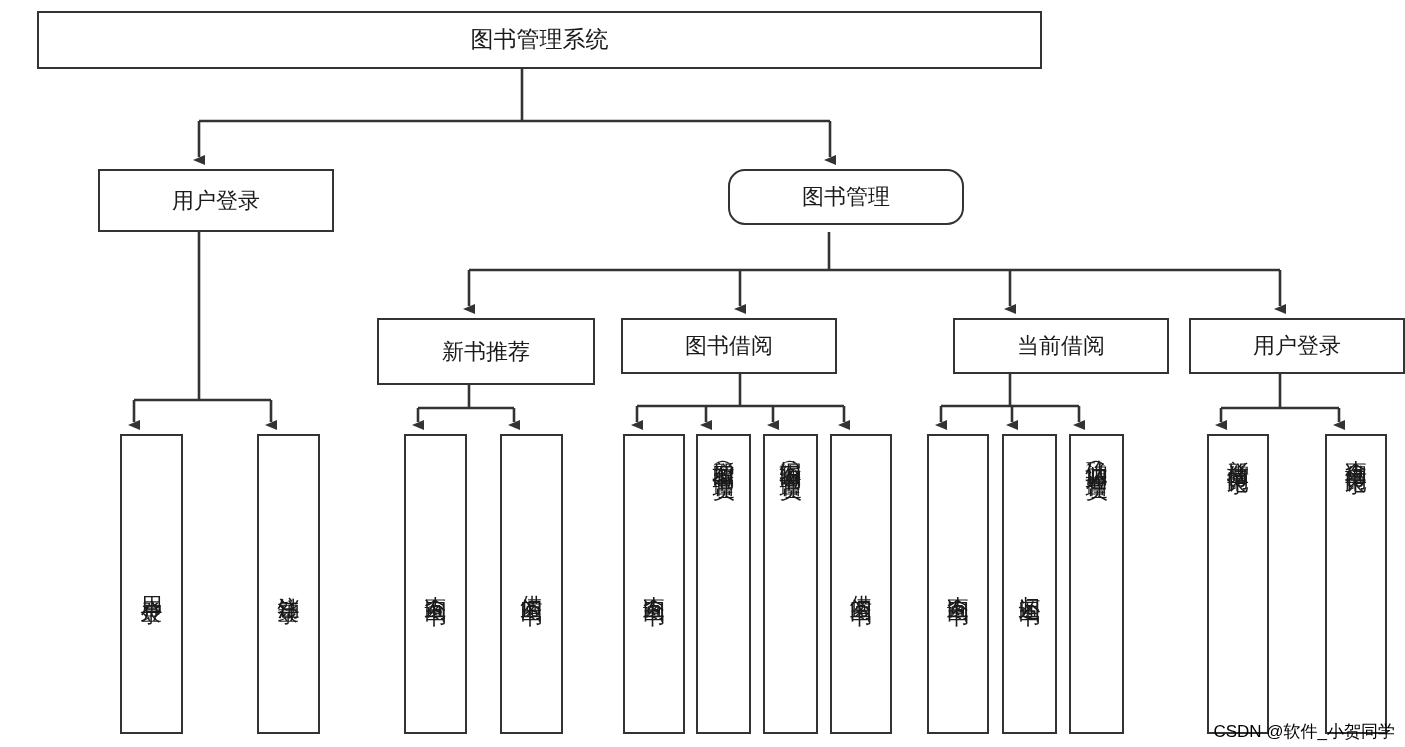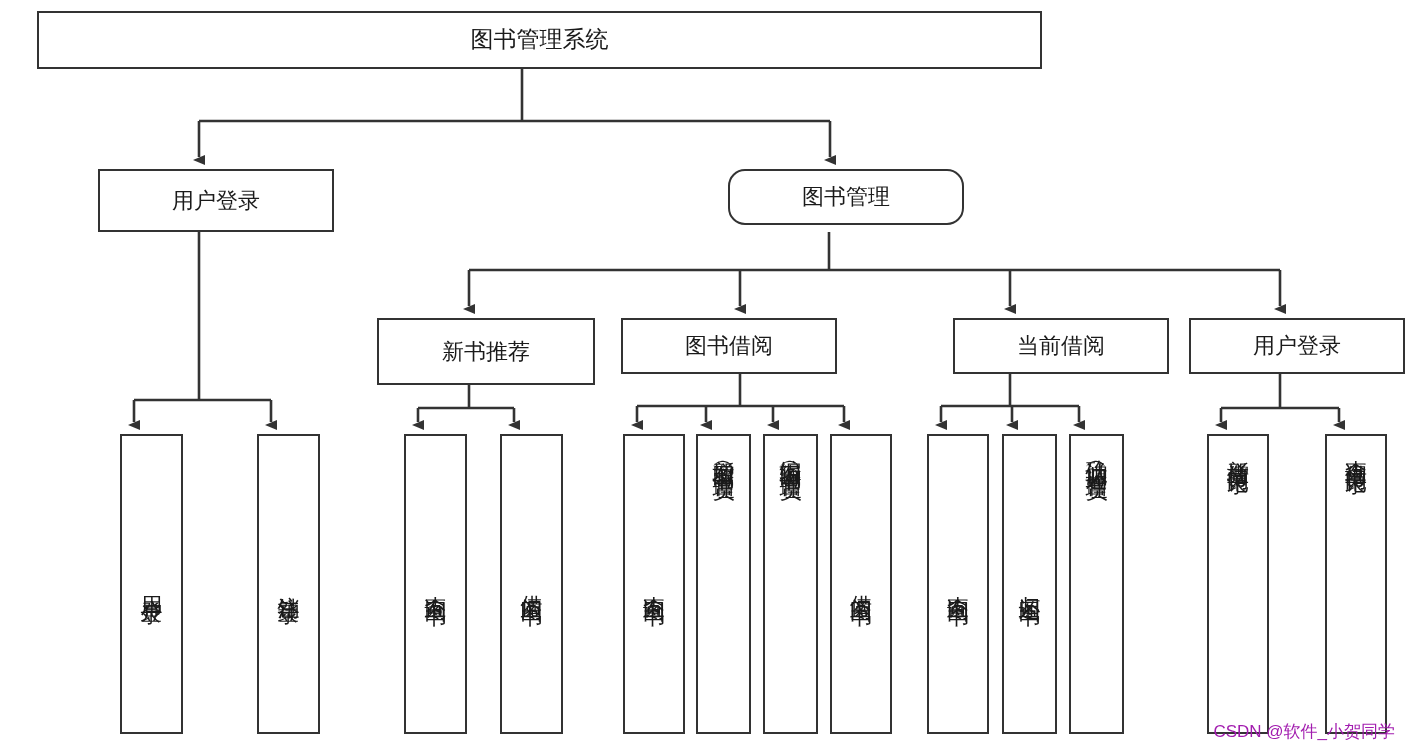--- a/index.html
+++ b/index.html
@@ -64,21 +64,21 @@
   .vert.vshort {
     align-items: center;
     padding-top: 0;
   }
   .watermark {
     position: absolute;
     right: 10px;
     bottom: 4px;
     font-family: "Liberation Sans", "DejaVu Sans", sans-serif;
     font-size: 17px;
-    color: #a21caf;
+    color: #000000;
     white-space: nowrap;
     user-select: none;
     margin-top: 16px;
   }
 </style>
 </head>
 <body>
 
 <div id="diagram-root">
 

